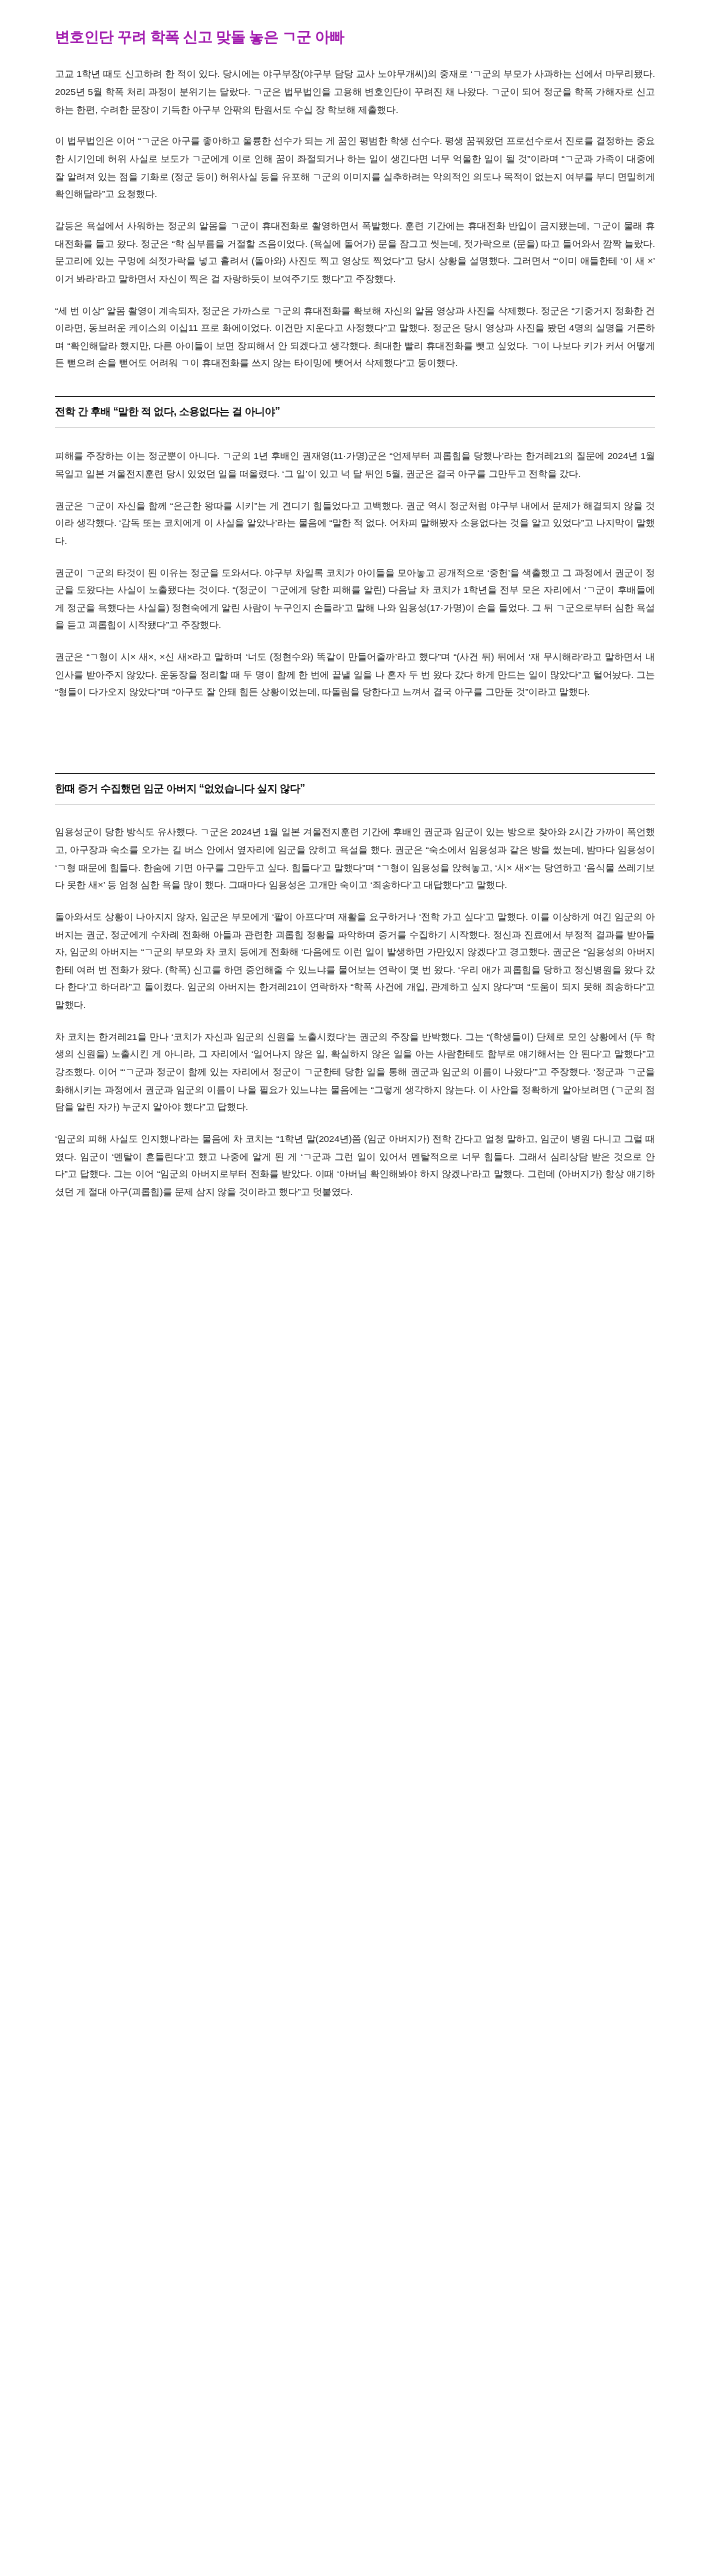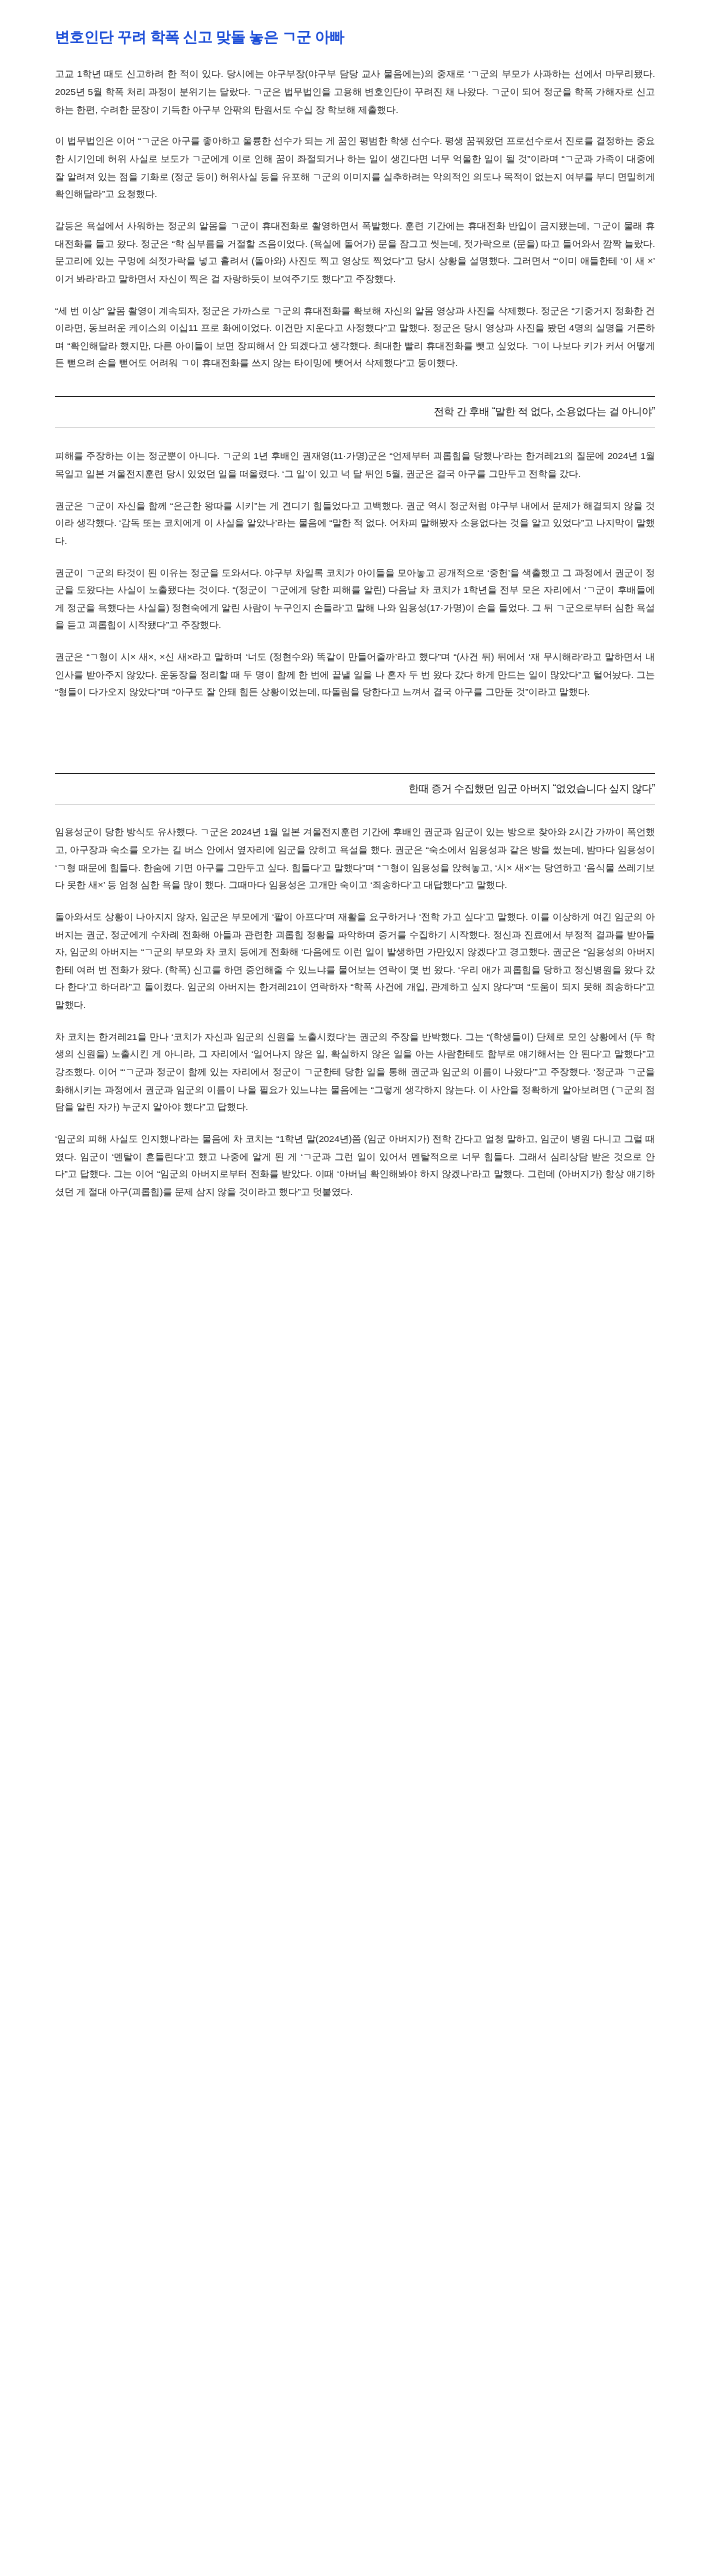--- a/index.html
+++ b/index.html
@@ -16,60 +16,59 @@
   .page {
     width: 710px;
     box-sizing: border-box;
     padding: 20px 55px 29px 55px;
     background: #ffffff;
   }
   .headline {
     font-size: 15px;
     font-weight: bold;
     letter-spacing: -0.4px;
-    color: #1d4ed8;
+    color: #a21caf;
     margin: 5.7px 0 18.7px 0;
     line-height: 1.4;
   }
   p.para {
     font-size: 9.5px;
     line-height: 1.85;
     color: #252525;
     margin: 0 0 14.4px 0;
     letter-spacing: -0.1px;
     text-align: justify;
   }
   .subhead-wrap {
     margin: 24.4px 0 18.7px 0;
   }
   .subhead-rule-top {
     border-top: 1.4px solid #1a1a1a;
     margin-bottom: 0;
   }
   .subhead {
     font-size: 10.4px;
-    font-weight: normal;
+    font-weight: bold;
     color: #111111;
     padding: 8px 0 8px 0;
     border-bottom: 0.7px solid #d8d8d8;
     letter-spacing: -0.3px;
-    text-align: right;
   }
   .spacer-lg {
     height: 33px;
   }
 </style>
 </head>
 <body>
 
 <div class="page">
 
   <h1 class="headline">변호인단 꾸려 학폭 신고 맞돌 놓은 ㄱ군 아빠</h1>
 
-  <p class="para">고교 1학년 때도 신고하려 한 적이 있다. 당시에는 야구부장(야구부 담당 교사 물음에는)의 중재로 ‘ㄱ군의 부모가 사과하는 선에서 마무리됐다. 2025년 5월 학폭 처리 과정이 분위기는 달랐다. ㄱ군은 법무법인을 고용해 변호인단이 꾸려진 채 나왔다. ㄱ군이 되어 정군을 학폭 가해자로 신고하는 한편, 수려한 문장이 기득한 아구부 안팎의 탄원서도 수십 장 학보해 제출했다.</p>
+  <p class="para">고교 1학년 때도 신고하려 한 적이 있다. 당시에는 야구부장(야구부 담당 교사 노야무개씨)의 중재로 ‘ㄱ군의 부모가 사과하는 선에서 마무리됐다. 2025년 5월 학폭 처리 과정이 분위기는 달랐다. ㄱ군은 법무법인을 고용해 변호인단이 꾸려진 채 나왔다. ㄱ군이 되어 정군을 학폭 가해자로 신고하는 한편, 수려한 문장이 기득한 아구부 안팎의 탄원서도 수십 장 학보해 제출했다.</p>
   <p class="para">이 법무법인은 이어 “ㄱ군은 아구를 좋아하고 울륭한 선수가 되는 게 꿈인 평범한 학생 선수다. 평생 꿈꿔왔던 프로선수로서 진로를 결정하는 중요한 시기인데 허위 사실로 보도가 ㄱ군에게 이로 인해 꿈이 좌절되거나 하는 일이 생긴다면 너무 억울한 일이 될 것”이라며 “ㄱ군과 가족이 대중에 잘 알려져 있는 점을 기화로 (정군 등이) 허위사실 등을 유포해 ㄱ군의 이미지를 실추하려는 악의적인 의도나 목적이 없는지 여부를 부디 면밀히게 확인해달라”고 요청했다.</p>
   <p class="para">갈등은 욕설에서 사워하는 정군의 알몸을 ㄱ군이 휴대전화로 촬영하면서 폭발했다. 훈련 기간에는 휴대전화 반입이 금지됐는데, ㄱ군이 물래 휴대전화를 들고 왔다. 정군은 “학 심부름을 거절할 즈음이었다. (욕실에 돌어가) 문을 잠그고 씻는데, 젓가락으로 (문을) 따고 들어와서 깜짝 늘랐다. 문고리에 있는 구멍에 쇠젓가락을 넣고 흩려서 (돌아와) 사진도 찍고 영상도 찍었다”고 당시 상황을 설명했다. 그러면서 “‘이미 애들한테 ‘이 새 ×’ 이거 봐라’라고 말하면서 자신이 찍은 걸 자랑하듯이 보여주기도 했다”고 주장했다.</p>
   <p class="para">“세 번 이상” 알몸 촬영이 계속되자, 정군은 가까스로 ㄱ군의 휴대전화를 확보해 자신의 알몸 영상과 사진을 삭제했다. 정군은 “기중거지 정화한 건이라면, 동브러운 케이스의 이십11 프로 화에이었다. 이건만 지운다고 사정했다”고 말했다. 정군은 당시 영상과 사진을 봤던 4명의 실명을 거론하며 “확인해달라 했지만, 다른 아이들이 보면 장피해서 안 되겠다고 생각했다. 최대한 빨리 휴대전화를 뺏고 싶었다. ㄱ이 나보다 키가 커서 어떻게든 뻗으려 손을 뻗어도 어려워 ㄱ이 휴대전화를 쓰지 않는 타이밍에 뺏어서 삭제했다”고 둥이했다.</p>
 
   <div class="subhead-wrap">
     <div class="subhead-rule-top"></div>
     <div class="subhead">전학 간 후배 “말한 적 없다, 소용없다는 걸 아니야”</div>
   </div>
 
   <p class="para">피해를 주장하는 이는 정군뿐이 아니다. ㄱ군의 1년 후배인 권재영(11·가명)군은 “언제부터 괴롭힘을 당했나’라는 한겨레21의 질문에 2024년 1월 목일고 일본 겨울전지훈련 당시 있었던 일을 떠올렸다. ‘그 일’이 있고 넉 달 뒤인 5월, 권군은 결국 아구를 그만두고 전학을 갔다.</p>

